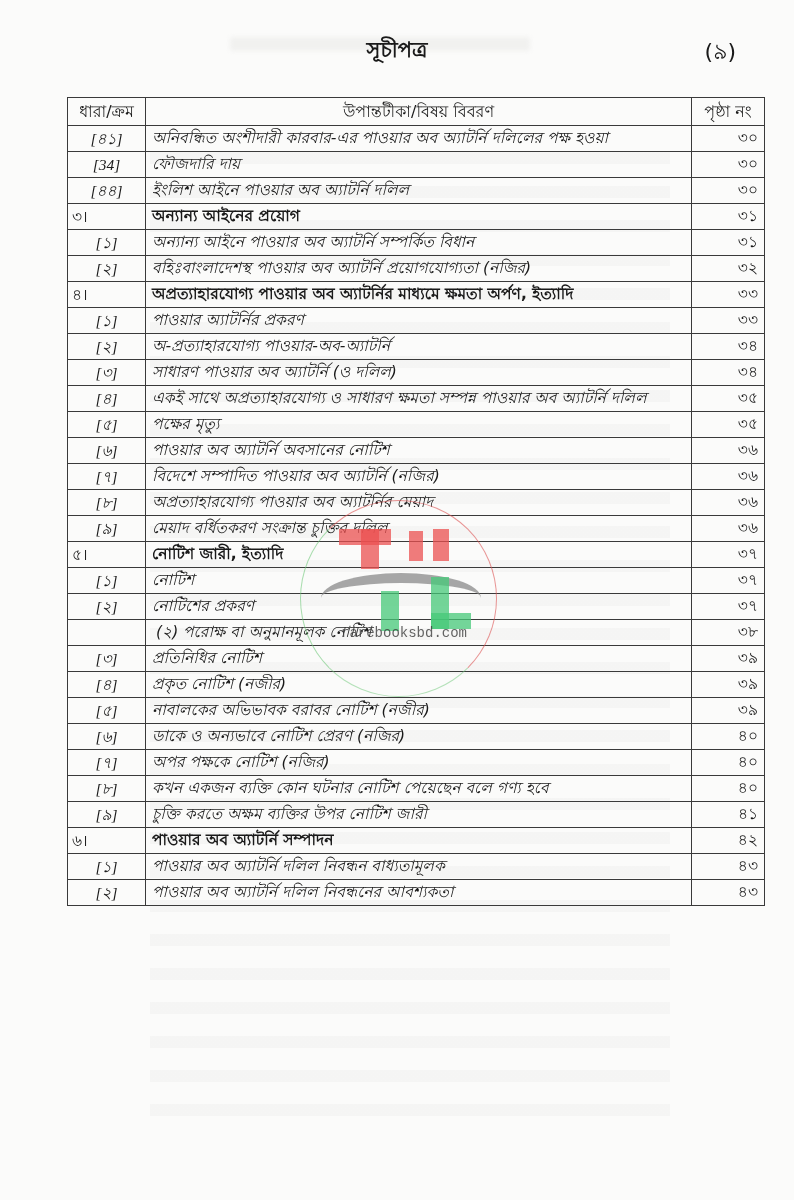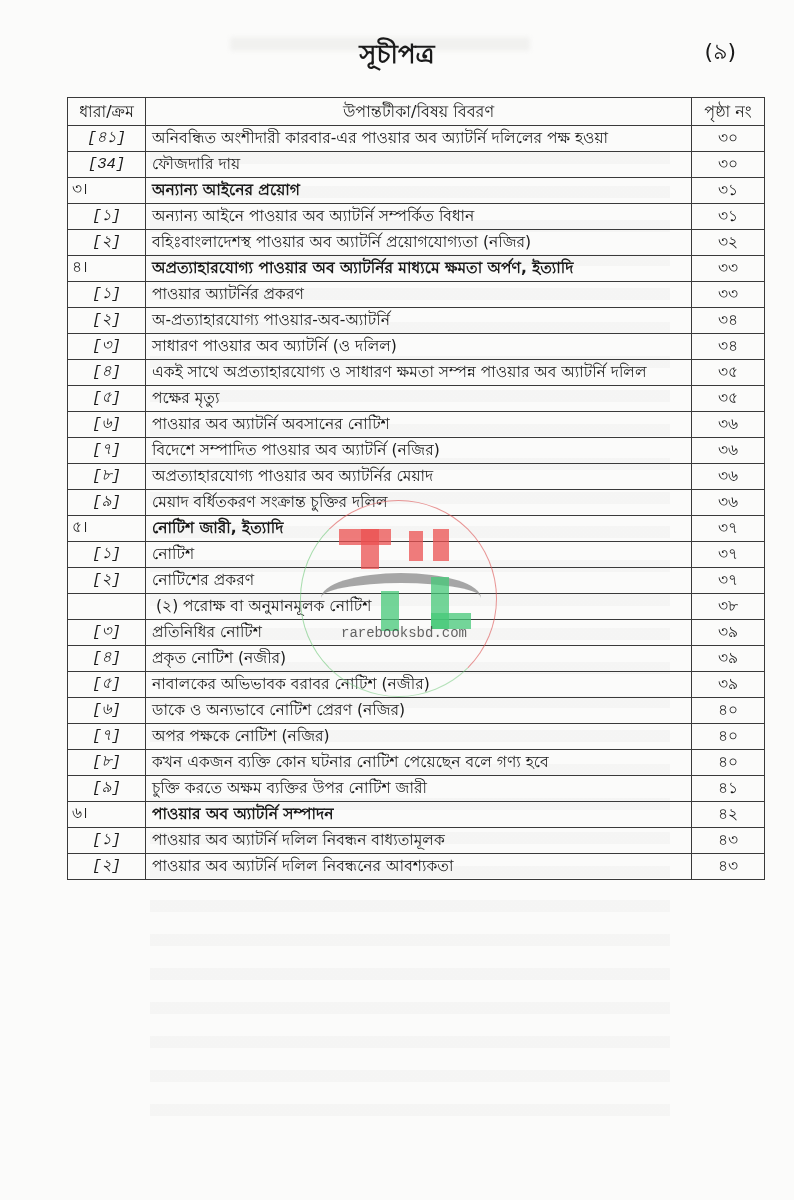--- a/index.html
+++ b/index.html
@@ -11,42 +11,42 @@
   }
   .bleed {
     position: absolute; left: 230px; top: 37px; width: 300px; height: 14px;
     background: #e9e9e7; border-radius: 2px; opacity: .55; filter: blur(2px);
   }
   .bleed-rows { position: absolute; left: 150px; top: 130px; width: 520px; height: 1000px;
     background: repeating-linear-gradient(180deg, transparent 0 22px, rgba(0,0,0,.025) 22px 34px);
   }
   .page-title {
     position: absolute; left: 0; right: 0; top: 34px; text-align: center;
-    font-size: 26px; font-weight: bold;
+    font-size: 21px; font-weight: bold;
   }
   .page-number {
     position: absolute; right: 58px; top: 34px; font-size: 22px;
   }
   table.toc {
     position: absolute; left: 67px; top: 97px; width: 698px;
     border-collapse: collapse; table-layout: fixed; background: transparent;
   }
   table.toc td, table.toc th {
     border: 1.5px solid #3a3a3a; padding: 0 6px; font-weight: normal;
     vertical-align: top; line-height: 25px; font-size: 15.5px;
   }
   table.toc th { font-size: 16px; line-height: 27px; text-align: center; }
   col.c1 { width: 78px; } col.c3 { width: 73px; }
-  .num { font-style: italic; text-align: center; font-family: Liberation Mono, monospace; }
+  .num { font-style: italic; text-align: center; font-family: Liberation Serif, serif; }
   .num.sec { font-style: normal; text-align: left; padding-left: 4px; }
   .num.empty { }
-  td.title { text-align: justify; }
+  td.title { font-style: italic; text-align: justify; }
   td.title.sec { font-style: normal; font-weight: bold; }
   td.title.sub { padding-left: 10px; }
-  td.pg { text-align: center; }
+  td.pg { text-align: right; }
   .watermark {
     position: absolute; left: 300px; top: 500px; width: 195px; height: 195px;
     border-radius: 50%; border: 1.5px solid transparent; pointer-events: none;
     border-top-color: rgba(220,80,80,.6); border-right-color: rgba(220,80,80,.6);
     border-left-color: rgba(110,200,120,.6); border-bottom-color: rgba(110,200,120,.5);
   }
   .wm-red { position: absolute; background: rgba(235,80,80,.75); }
   .wm-green { position: absolute; background: rgba(70,200,120,.75); }
   .wm-swoosh {
     position: absolute; left: 20px; top: 72px; width: 160px; height: 40px;
@@ -84,20 +84,25 @@
         <td class="num">[৪১]</td>
         <td class="title">অনিবন্ধিত অংশীদারী কারবার-এর পাওয়ার অব অ্যাটর্নি দলিলের পক্ষ হওয়া</td>
         <td class="pg">৩০</td>
       </tr>
       <tr>
         <td class="num">[34]</td>
         <td class="title">ফৌজদারি দায়</td>
         <td class="pg">৩০</td>
       </tr>
       <tr>
+        <td class="num">[৪৪]</td>
+        <td class="title">ইংলিশ আইনে পাওয়ার অব অ্যাটর্নি দলিল</td>
+        <td class="pg">৩০</td>
+      </tr>
+      <tr>
         <td class="num sec">৩।</td>
         <td class="title sec">অন্যান্য আইনের প্রয়োগ</td>
         <td class="pg">৩১</td>
       </tr>
       <tr>
         <td class="num">[১]</td>
         <td class="title">অন্যান্য আইনে পাওয়ার অব অ্যাটর্নি সম্পর্কিত বিধান</td>
         <td class="pg">৩১</td>
       </tr>
       <tr>

